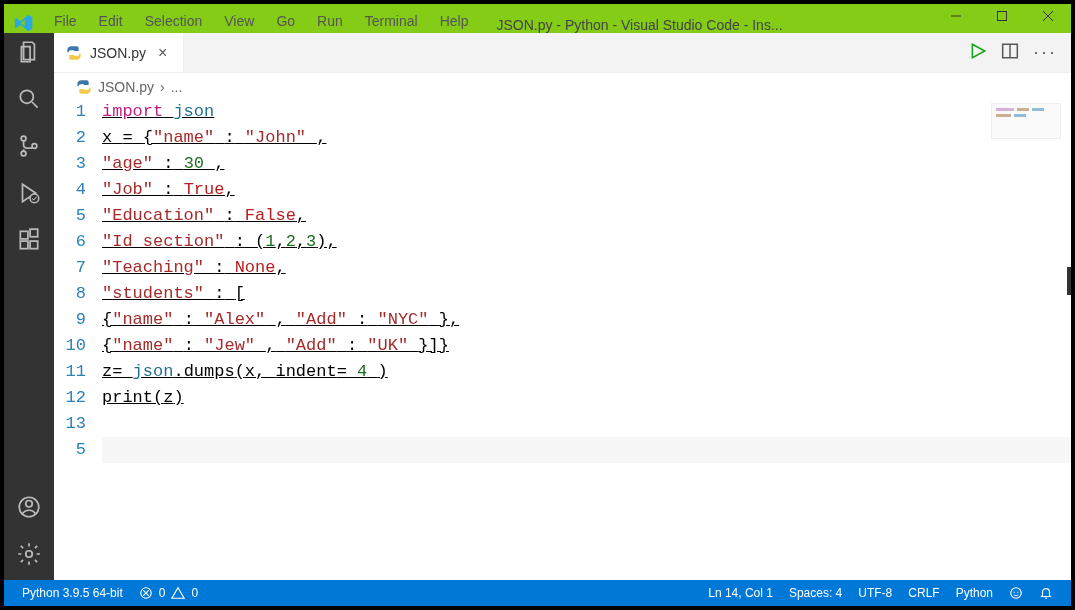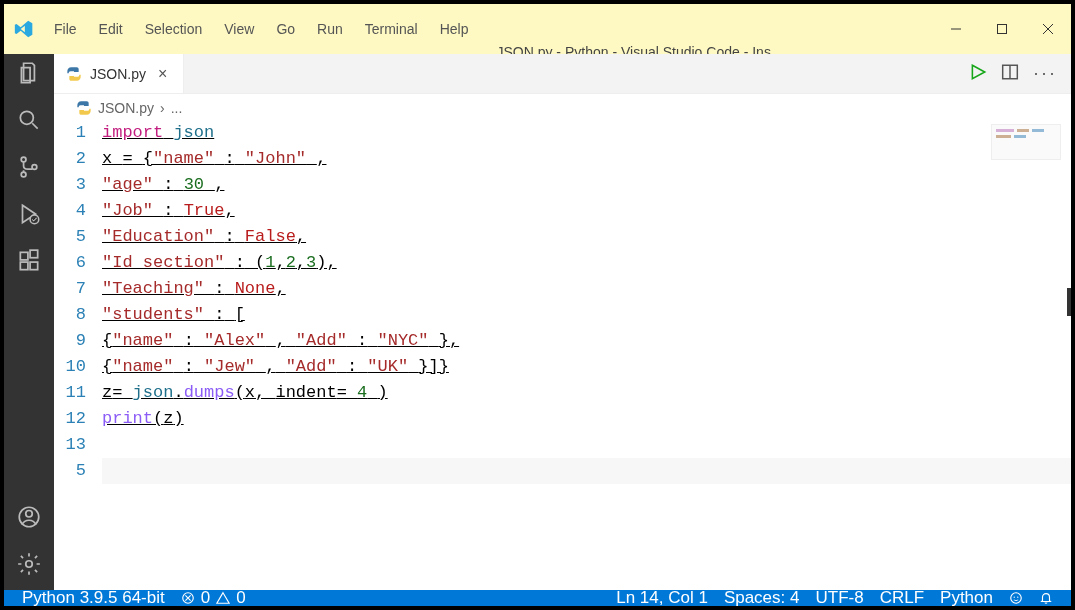--- a/index.html
+++ b/index.html
@@ -13,24 +13,24 @@
   }
   .window {
     position: absolute;
     top: 4px; left: 4px; right: 4px; bottom: 4px;
     background: #fff;
     display: flex;
     flex-direction: column;
   }
   
   .titlebar {
-    height: 50px;
-    background: #fef9c3;
+    height: 29px;
+    background: #84cc16;
     display: flex;
-    align-items: center;
+    align-items: flex-end;
     color: #555;
     font-size: 14px;
     user-select: none;
   }
   .titlebar .logo {
     width: 40px; display:flex; align-items:center; justify-content:center;
   }
   .titlebar .menu { display:flex; gap: 2px; }
   .titlebar .menu span { padding: 4px 10px; cursor: default; }
   .titlebar .title { flex:1; text-align:left; padding-left: 18px; color:#444; white-space:nowrap; overflow:hidden; text-overflow:ellipsis;margin-top:46px;}
@@ -98,30 +98,30 @@
   }
   .scrollmark { position:absolute; right:0; top:170px; width:4px; height:28px; background:#333;}
   
   .kw  { color:#c21e7f; }   
   .mod { color:#1f6f8b; }   
   .name{ color:#000; }
   .op  { color:#000; }
   .str { color:#a52a2a; }   
   .num { color:#1b6e20;text-align:center; }   
   .bool{ color:#b91c1c; }   
-  .fn  { color:#8b5cf6;margin-top:16px; }   
+  .fn  { color:#000000;margin-top:16px; }   
   .punc{ color:#000; }
   .px  { color:#000; }
   
   .statusbar {
-    height: 16px;
+    height: 26px;
     background:#0078d7;
     color:#fff;
     display:flex; align-items:center;
-    font-size:17px;
+    font-size:12px;
     padding: 0 10px;
   }
   .statusbar .seg { display:flex; align-items:center; gap:6px; padding:0 8px; }
   .statusbar .right { margin-left:auto; display:flex; }
   .statusbar svg { width:14px; height:14px; }
   .pyicon { width:16px; height:16px; }
 </style>
 </head>
 <body>
 

